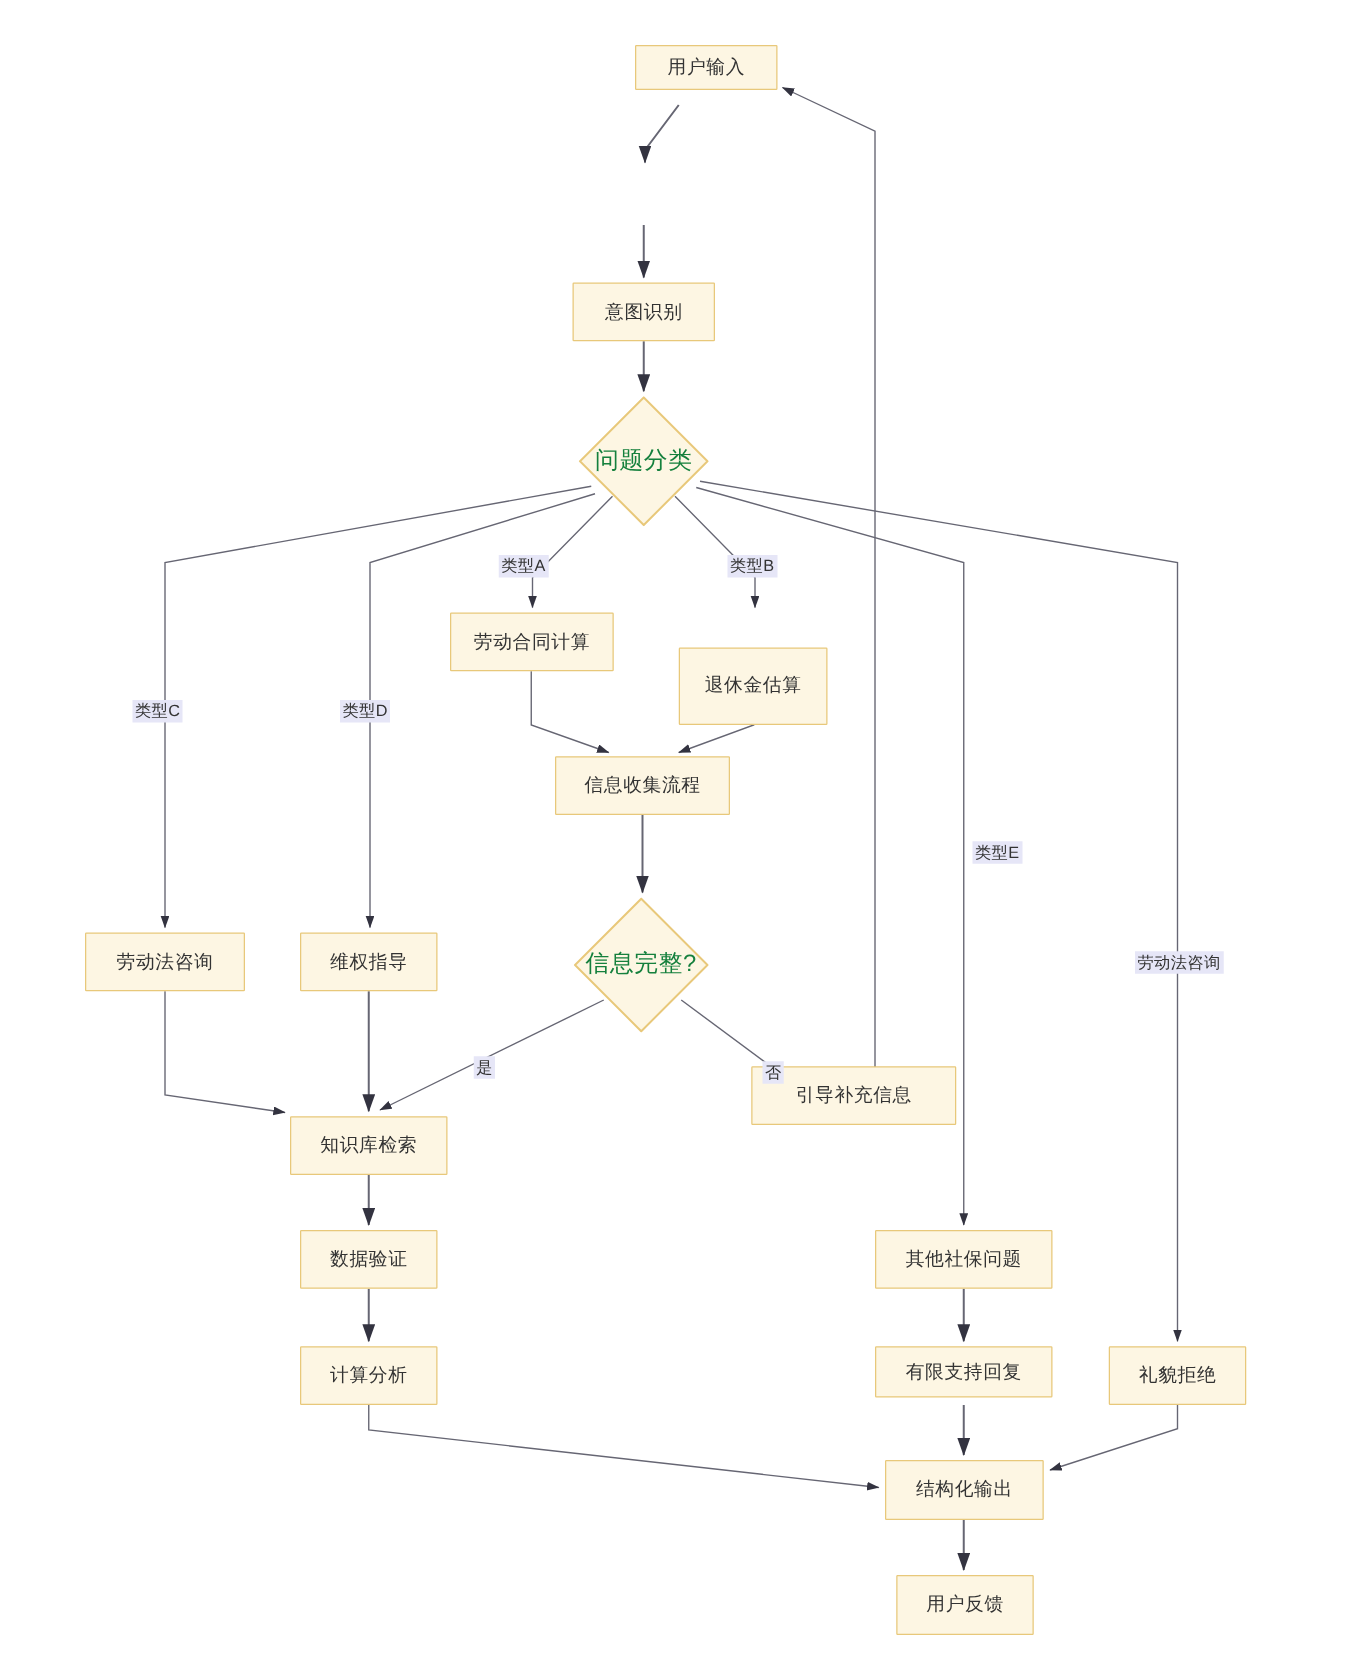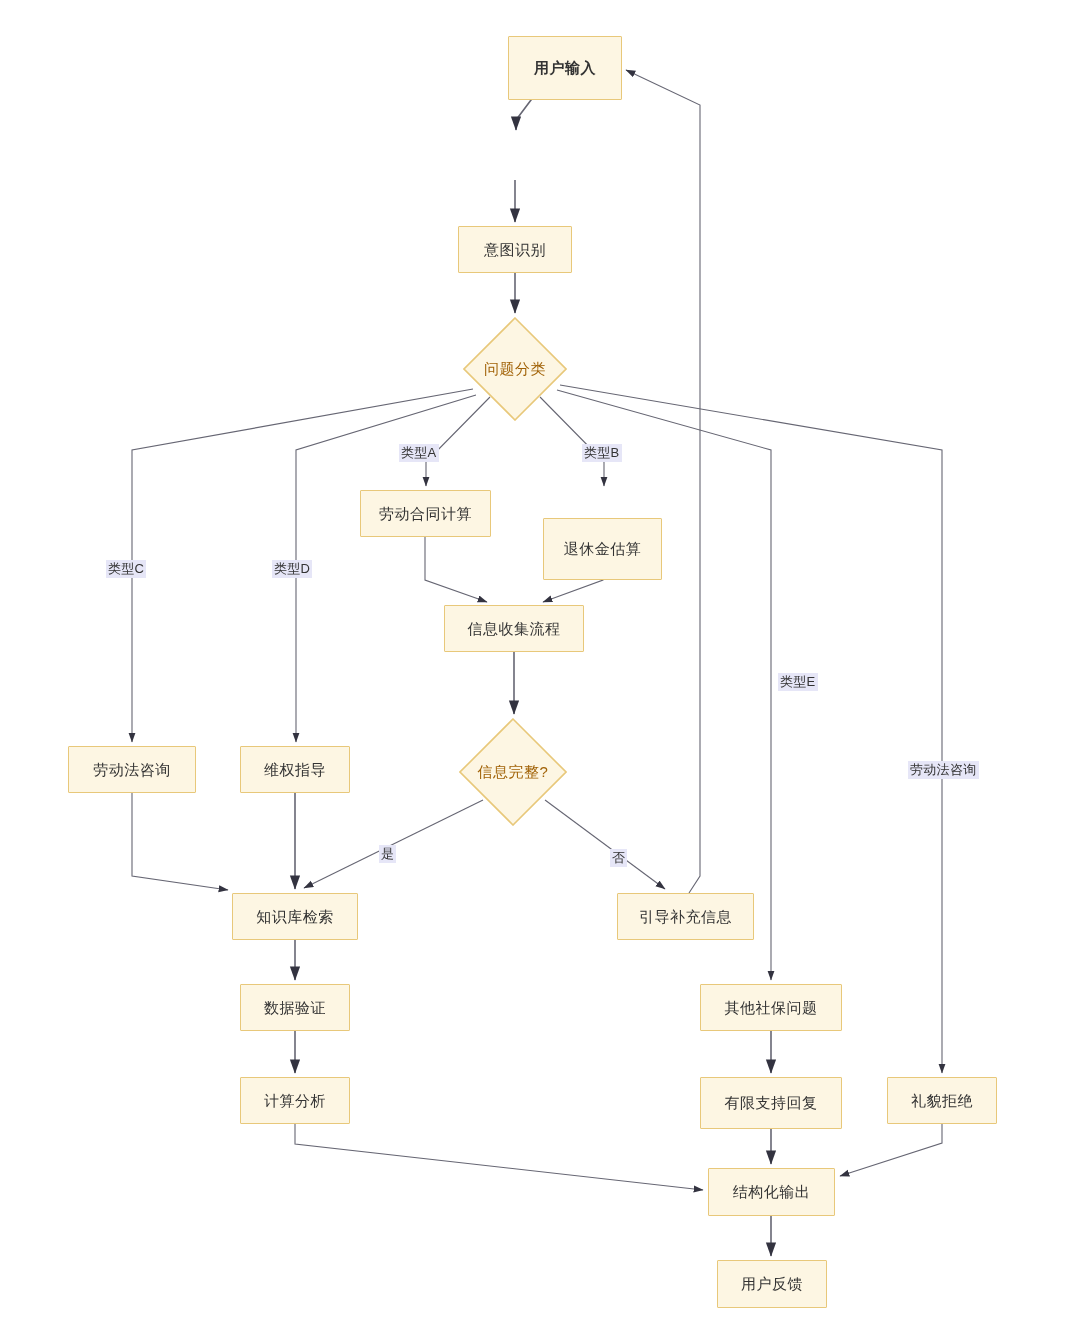--- a/index.html
+++ b/index.html
@@ -51,22 +51,22 @@
   .diamond-shape {
     position: absolute;
     left: 0;
     top: 0;
     width: 100%;
     height: 100%;
   }
   .diamond-label {
     position: relative;
     z-index: 2;
-    font-size: 15px;
-    color: #a16207;
+    font-size: 19px;
+    color: #15803d;
     letter-spacing: 0.5px;
   }
   .edge-label {
     position: absolute;
     background: #e6e6f7;
     color: #333333;
     font-size: 13px;
     line-height: 16px;
     padding: 1px 2px;
     white-space: nowrap;
@@ -129,21 +129,21 @@
       <path d="M 771,1031 L 771,1073"></path>
 
       <path d="M 771,1124 L 771,1164"></path>
 
       <path stroke-width="1.1" d="M 942,1124 L 942,1143 L 840,1176"></path>
 
       <path d="M 771,1216 L 771,1256"></path>
     </g>
   </svg>
 
-  <div class="node" style="left:508px; top:36px; width:114px; height:64px;font-weight:bold;">
+  <div class="node" style="left:508px; top:36px; width:114px; height:36px;">
     <span>用户输入</span>
   </div>
 
 
   <div class="node" style="left:458px; top:226px; width:114px; height:47px;">
     <span>意图识别</span>
   </div>
 
   <div class="node decision" style="left:463px; top:317px; width:104px; height:104px;">
     <svg class="diamond-shape" viewBox="0 0 104 104" preserveAspectRatio="none">
@@ -172,41 +172,41 @@
     <span>维权指导</span>
   </div>
 
   <div class="node decision" style="left:459px; top:718px; width:108px; height:108px;">
     <svg class="diamond-shape" viewBox="0 0 108 108" preserveAspectRatio="none">
       <polygon points="54,1 107,54 54,107 1,54" fill="#fdf6e3" stroke="#e8c87a" stroke-width="1.6"></polygon>
     </svg>
     <span class="diamond-label">信息完整?</span>
   </div>
 
-  <div class="node" style="left:601px; top:893px; width:137px; height:47px;margin-left:16px;">
+  <div class="node" style="left:601px; top:853px; width:164px; height:47px;">
     <span>引导补充信息</span>
   </div>
 
   <div class="node" style="left:232px; top:893px; width:126px; height:47px;">
     <span>知识库检索</span>
   </div>
 
   <div class="node" style="left:240px; top:984px; width:110px; height:47px;">
     <span>数据验证</span>
   </div>
 
   <div class="node" style="left:240px; top:1077px; width:110px; height:47px;">
     <span>计算分析</span>
   </div>
 
   <div class="node" style="left:700px; top:984px; width:142px; height:47px;">
     <span>其他社保问题</span>
   </div>
 
-  <div class="node" style="left:700px; top:1077px; width:142px; height:52px;">
+  <div class="node" style="left:700px; top:1077px; width:142px; height:41px;">
     <span>有限支持回复</span>
   </div>
 
   <div class="node" style="left:887px; top:1077px; width:110px; height:47px;">
     <span>礼貌拒绝</span>
   </div>
 
   <div class="node" style="left:708px; top:1168px; width:127px; height:48px;">
     <span>结构化输出</span>
   </div>

